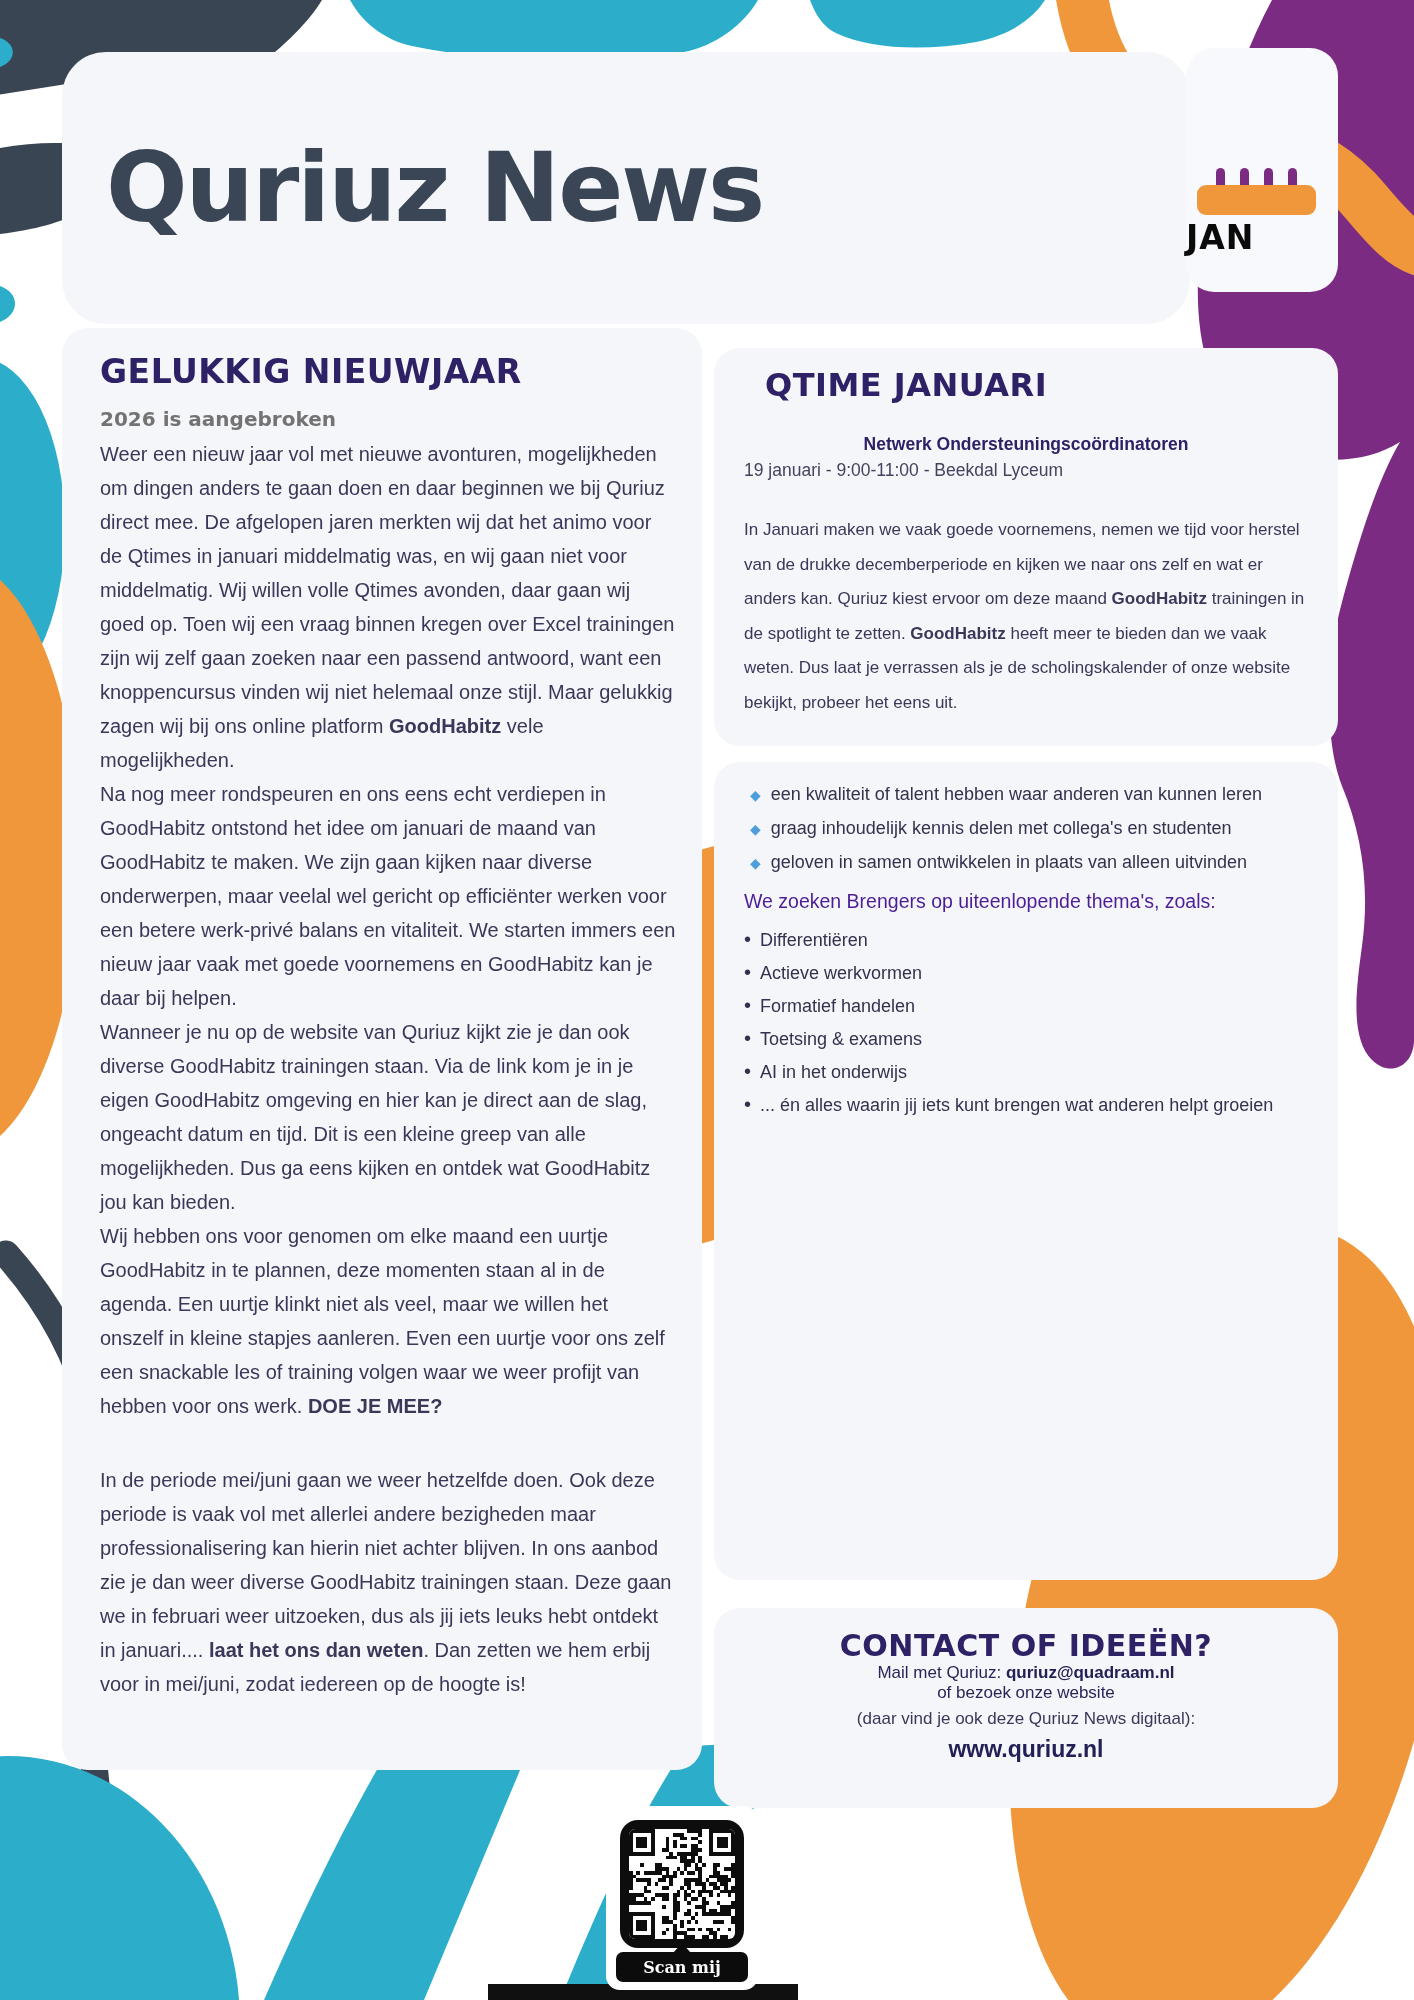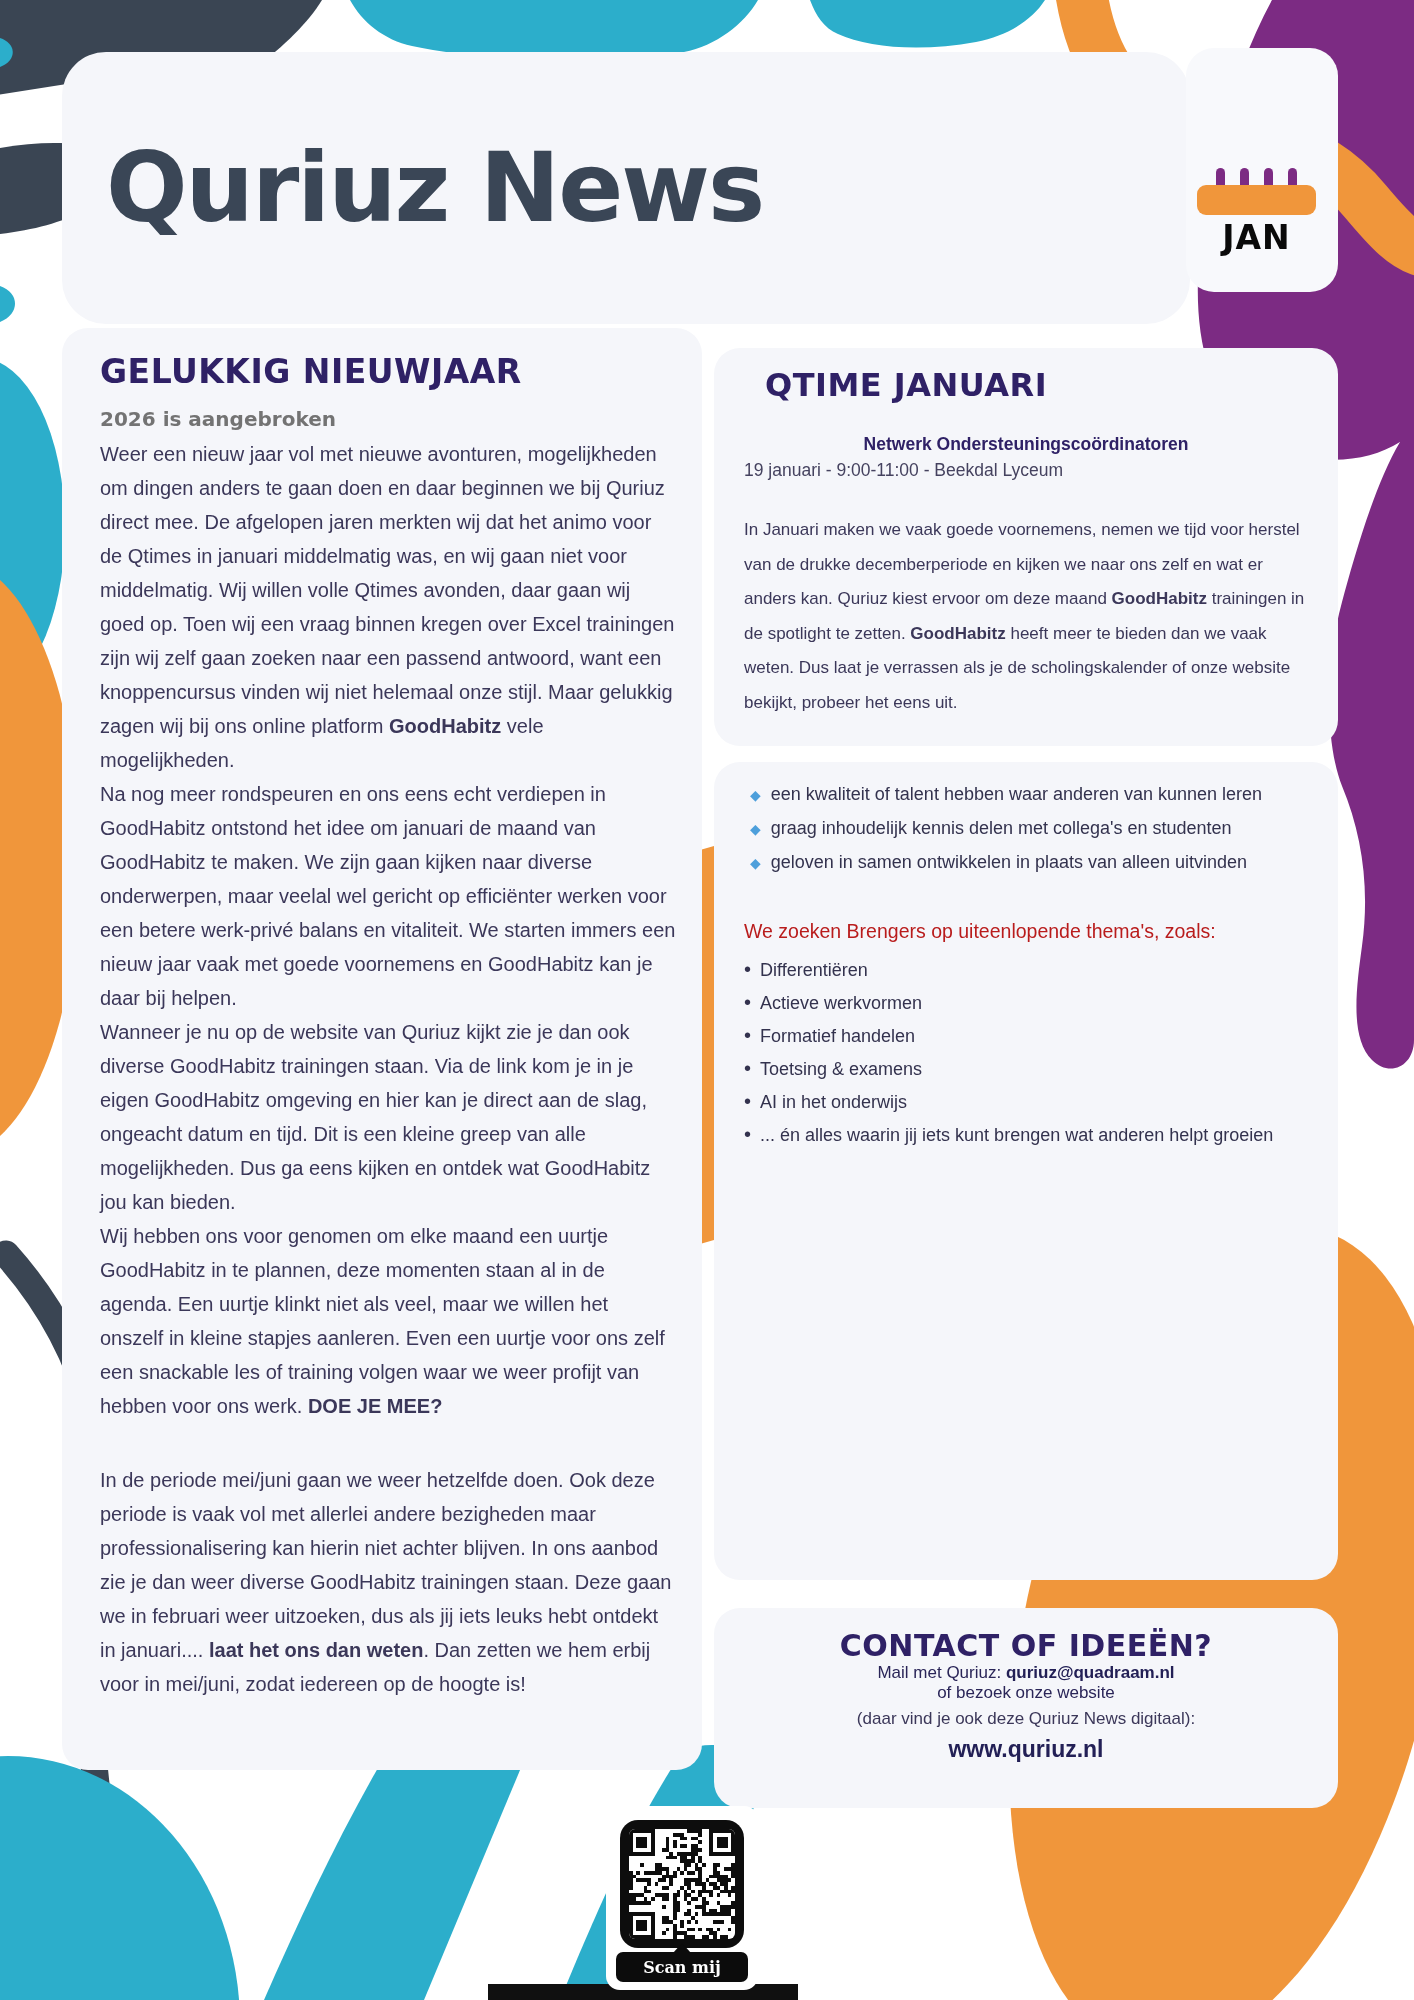--- a/index.html
+++ b/index.html
@@ -12,21 +12,21 @@
   h1,h2,p,ul,li{margin:0;padding:0;}
   
   #header-card{left:62px;top:52px;width:1128px;height:272px;border-radius:44px;display:flex;align-items:center;}
   #page-title{
     font-family:"DejaVu Sans", sans-serif;font-weight:800;font-size:96px;color:#3A4656;
     padding-left:44px;letter-spacing:-2px;white-space:nowrap;
   }
   #cal-back{left:1186px;top:48px;width:152px;height:244px;border-radius:28px;background:#F8F9FC;}
   .cal-band{position:absolute;left:11px;top:137px;width:119px;height:30px;border-radius:9px;background:#F0963B;}
   .cal-peg{position:absolute;top:120px;width:9px;height:30px;border-radius:5px;background:#7C2B83;}
-  .cal-month{position:absolute;left:0;top:170px;width:141px;text-align:center;
+  .cal-month{position:absolute;left:0;top:170px;width:141px;
     font-family:"DejaVu Sans", sans-serif;font-weight:800;font-size:33px;color:#0a0a0a;letter-spacing:1px;}
   
   .h-section{font-family:"DejaVu Sans", sans-serif;font-weight:800;color:#2F2166;letter-spacing:0.5px;}
   
   #left-card{left:62px;top:328px;width:640px;height:1442px;border-radius:26px;padding:24px 26px 24px 38px;}
   #left-card .h-section{font-size:33px;margin-bottom:16px;}
   .subhead{font-family:"DejaVu Sans", sans-serif;font-weight:700;font-size:20px;color:#737373;margin-bottom:6px;}
   .body-p{font-size:20px;line-height:34px;color:#3B3759;}
   .gap{margin-top:40px;}
   
@@ -35,21 +35,21 @@
   .event-name{margin-top:30px;font-size:17.5px;font-weight:bold;color:#2F2166;text-align:center;}
   .event-details{margin-top:5px;font-size:17.5px;color:#45425F;}
   .qtime-body{margin-top:32px;font-size:17px;line-height:34.5px;color:#3B3759;}
   
   #brengers-card{left:714px;top:762px;width:624px;height:818px;border-radius:26px;padding:12px 26px 20px 30px;}
   #brengers-card .h-section{font-size:30px;margin-left:4px;}
   .brengers-p{margin-top:4px;font-size:19.5px;line-height:33px;color:#33324E;}
   ul.dlist{list-style:none;margin-top:4px;}
   ul.dlist li{font-size:18px;line-height:33px;color:#33324E;padding-left:6px;}
   .dbul{color:#4D9FDB;font-size:14px;margin-right:10px;}
-  .themes-intro{margin-top:40px;font-size:19.5px;color:#b91c1c;}
+  .themes-intro{margin-top:10px;font-size:19.5px;color:#4c1d95;}
   ul.rlist{list-style:none;margin-top:10px;}
   ul.rlist li{font-size:18px;line-height:32px;color:#33324E;}
   .rbul{font-size:20px;margin-right:9px;}
   .outro{margin-top:34px;font-size:19.5px;line-height:33px;color:#33324E;}
   
   #contact-card{left:714px;top:1608px;width:624px;height:200px;border-radius:26px;text-align:center;padding-top:20px;}
   #contact-card .h-section{font-size:30px;}
   .contact-line{font-size:17px;color:#2A2558;}
   .contact-line b{color:#232056;}
   .contact-note{margin-top:6px;font-size:17px;color:#3B3759;}

